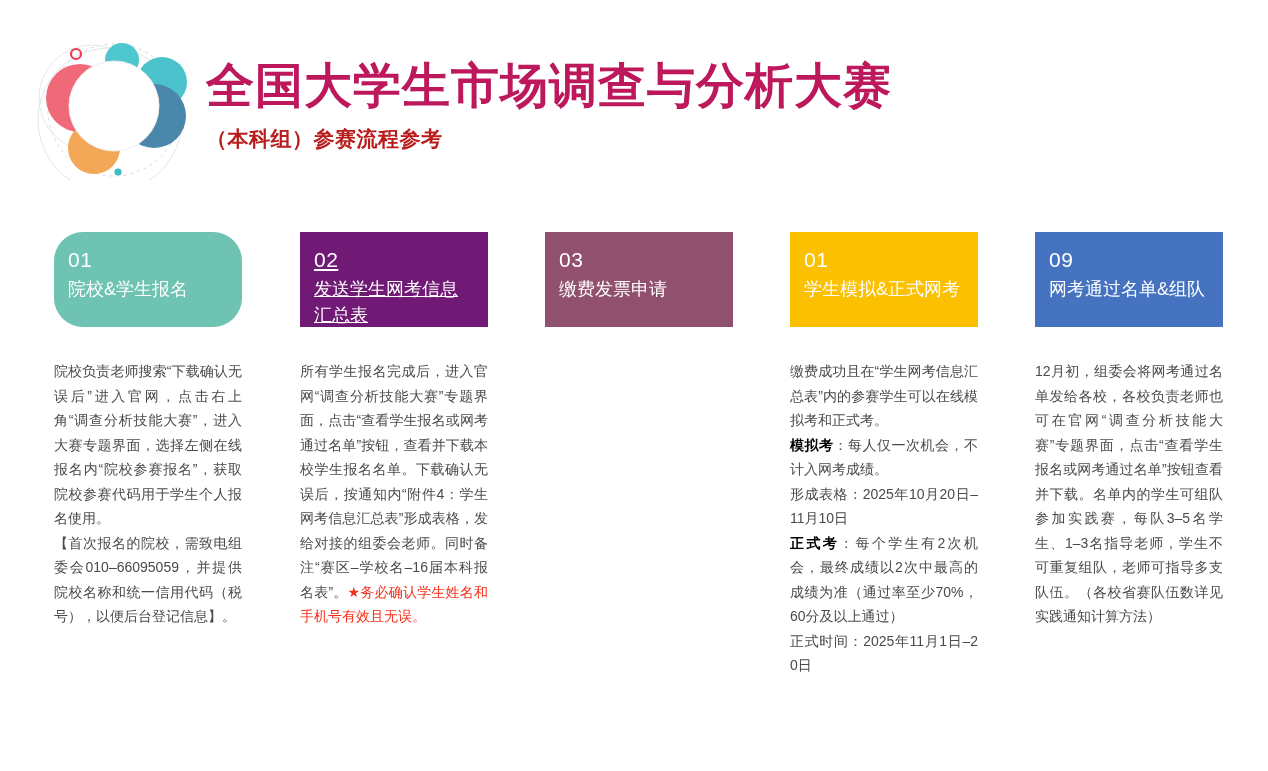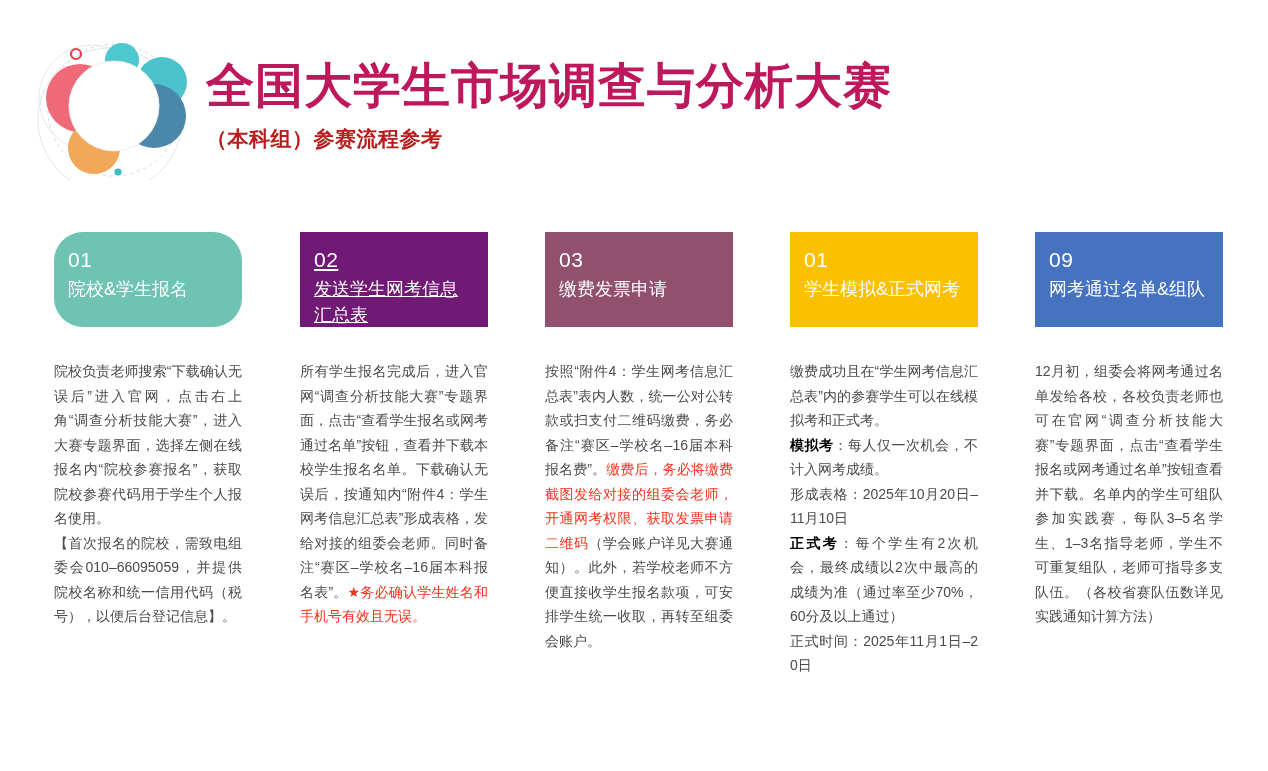--- a/index.html
+++ b/index.html
@@ -163,23 +163,20 @@
       </div>
       <div class="body-text">
         <p><span>所有学生报名完成后，进入官网“调查分析技能大赛”专题界面，点击“查看学生报名或网考通过名单”按钮，查看并下载本校学生报名名单。下载确认无误后，按通知内“附件4：学生网考信息汇总表”形成表格，发给对接的组委会老师。同时备注“赛区–学校名–16届本科报名表”。</span><span class="red">★务必确认学生姓名和手机号有效且无误。</span></p>
       </div>
     </div>
     <div class="column col-2">
       <div class="card" style="background: rgb(144, 80, 110);">
         <div class="card-num">03</div>
         <div class="card-label">缴费发票申请</div>
       </div>
-      <div class="body-text">
-        <p><span>按照“附件4：学生网考信息汇总表”表内人数，统一公对公转款或扫支付二维码缴费，务必备注“赛区–学校名–16届本科报名费”。</span><span class="red">缴费后，务必将缴费截图发给对接的组委会老师，开通网考权限、获取发票申请二维码</span><span>（学会账户详见大赛通知）。此外，若学校老师不方便直接收学生报名款项，可安排学生统一收取，再转至组委会账户。</span></p>
-      </div>
     </div>
     <div class="column col-3">
       <div class="card" style="background: rgb(251, 192, 0);">
         <div class="card-num">01</div>
         <div class="card-label">学生模拟&amp;正式网考</div>
       </div>
       <div class="body-text">
         <p><span>缴费成功且在“学生网考信息汇总表”内的参赛学生可以在线模拟考和正式考。</span></p>
         <p><span class="bold">模拟考</span><span>：每人仅一次机会，不计入网考成绩。</span></p>
         <p><span>形成表格：2025年10月20日–11月10日</span></p>

